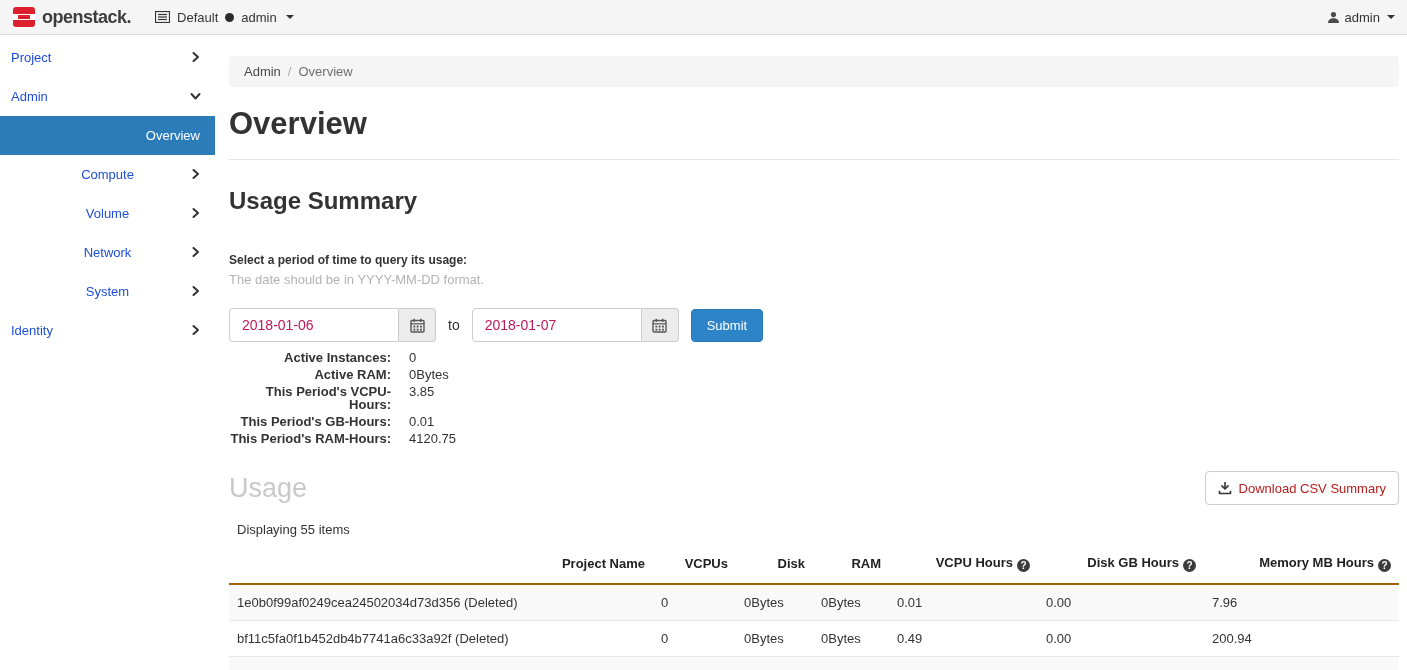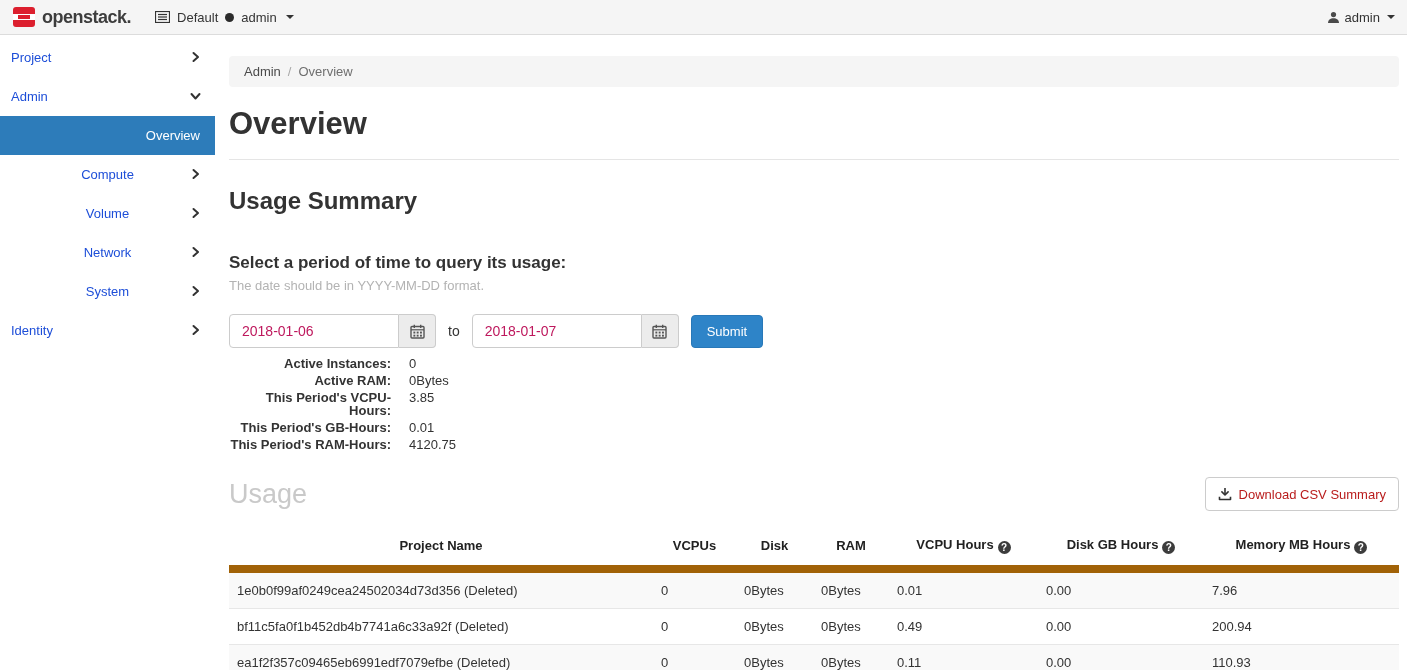--- a/index.html
+++ b/index.html
@@ -35,21 +35,21 @@
     display: flex; gap: 7px; align-items: center; }
   .breadcrumb .bc-link { color: #4a4a4a; cursor: pointer; }
   .breadcrumb .bc-sep { color: #a8a8a8; }
   .breadcrumb .bc-current { color: #6f6f6f; }
 
   .page-title { font-size: 31px; font-weight: 700; color: #333; margin: 19px 0 17px 0; }
   .title-rule { border: none; border-top: 1px solid #e5e5e5; margin: 0 0 27px 0; }
 
   .section-heading { font-size: 24px; font-weight: 600; color: #333; margin-bottom: 38px; }
 
-  .prompt { font-size: 17px; font-weight: 700; color: #333; margin-bottom: 5px; }
+  .prompt { font-size: 12px; font-weight: 700; color: #333; margin-bottom: 5px; }
   .hint { font-size: 13px; color: #b3b3b3; margin-bottom: 21px; }
 
   
   .date-form { display: flex; align-items: center; margin-bottom: 9px; }
   .input-group { display: flex; height: 34px; }
   .date-input { width: 170px; height: 34px; border: 1px solid #ccc; border-radius: 4px 0 0 4px;
     padding: 0 12px; font-size: 14px; color: #be185d; background: #fff;
     font-family: "Liberation Sans", sans-serif; }
   .input-addon { width: 37px; height: 34px; background: #ececec; border: 1px solid #ccc;
     border-left: none; border-radius: 0 4px 4px 0; display: flex; align-items: center;
@@ -69,22 +69,22 @@
   .usage-header { display: flex; align-items: center; justify-content: space-between; margin-bottom: 17px; }
   .usage-title { font-size: 27px; font-weight: 500; color: #c9c9c9; }
   .download-btn { display: flex; align-items: center; gap: 7px; background: #fff;
     border: 1px solid #ccc; border-radius: 4px; height: 34px; padding: 0 12px;
     font-size: 13px; color: #b91c1c; cursor: pointer; font-family: "Liberation Sans", sans-serif; }
 
   .items-count { font-size: 13px; margin: 0 0 9px 8px; }
 
   
   table.usage { width: 100%; border-collapse: collapse; table-layout: fixed; }
-  table.usage th { text-align: center; font-size: 13px; font-weight: 700; color: #222;
-    padding: 9px 8px 11px 8px; border-bottom: 8px solid #a16207; white-space: nowrap; }
+  table.usage th { text-align: right; font-size: 13px; font-weight: 700; color: #222;
+    padding: 9px 8px 11px 8px; border-bottom: 2px solid #a16207; white-space: nowrap; }
   table.usage td { font-size: 13px; color: #333; padding: 10px 8px; border-top: 1px solid #e7e7e7;
     white-space: nowrap; overflow: hidden; }
   table.usage tbody tr:nth-child(odd) { background: #f9f9f9; }
   table.usage tbody tr:last-child { border-bottom: 1px solid #e7e7e7; }
   .col-project { width: 424px; } .col-vcpus { width: 83px; } .col-disk { width: 77px; }
   .col-ram { width: 76px; } .col-vcpuh { width: 149px; } .col-diskh { width: 166px; }
 
   .qmark { width: 13px; height: 13px; border-radius: 50%; background: #3c3c3c; color: #fff;
     font-size: 10px; font-weight: 700; display: inline-flex; align-items: center;
     justify-content: center; vertical-align: -2px; margin-left: 4px; cursor: pointer; }
@@ -277,20 +277,21 @@
       <button class="download-btn">
         <svg width="14" height="14" viewBox="0 0 14 14">
           <path d="M7 1v6.2" stroke="#333" stroke-width="1.6" fill="none"></path>
           <path d="M3.9 4.9L7 8l3.1-3.1" stroke="#333" stroke-width="1.6" fill="none" stroke-linecap="round" stroke-linejoin="round"></path>
           <path d="M1.5 9.7v2.8h11V9.7" stroke="#333" stroke-width="1.6" fill="none" stroke-linejoin="round"></path>
         </svg>
         <span>Download CSV Summary</span>
       </button>
     </div>
 
+    <div class="items-count">Displaying 55 items</div>
 
     <table class="usage">
       <thead>
         <tr>
           <th class="col-project">
             <span>Project Name</span>
           </th>
           <th class="col-vcpus">
             <span>VCPUs</span>
           </th>

